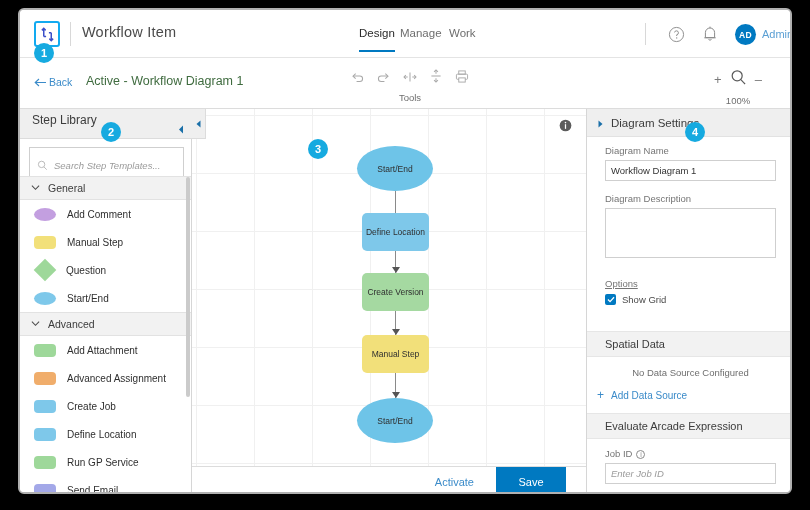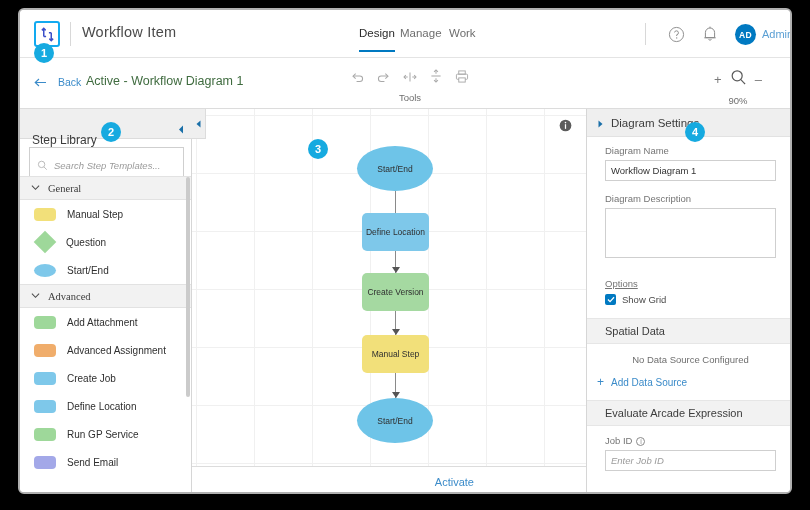--- a/index.html
+++ b/index.html
@@ -82,21 +82,21 @@
   
   #subbar {
     position: absolute; left: 0; top: 48px;
     width: 100%; height: 51px;
     background: #ffffff;
     border-bottom: 1px solid #dcdcdc;
   }
   #back-btn {
     position: absolute; left: 14px; top: 18px;
     font-size: 10.5px; color: #3b8bc9; cursor: pointer;
-    display: flex; align-items: center; gap: 11px;
+    display: flex; align-items: center; gap: 2px;
   }
   #doc-title {
     position: absolute; left: 66px; top: 16px;
     font-size: 12.5px; color: #3f6b3f; cursor: pointer;
   }
   #tools-group {
     position: absolute; left: 330px; top: 12px;
     width: 120px; text-align: center;
   }
   #tool-icons {
@@ -123,21 +123,21 @@
     background: #ffffff;
     border-right: 1px solid #d6d6d6;
   }
   #sl-header {
     position: absolute; left: 0; top: 0;
     width: 172px; height: 30px;
     background: #efefef;
     border-bottom: 1px solid #dcdcdc;
   }
   #sl-title {
-    position: absolute; left: 12px; top: 24px;
+    position: absolute; left: 12px; top: 4px;
     font-size: 12px; color: #3c3c3c;
   }
   #sl-collapse {
     position: absolute; right: 7px; top: 11px;
     width: 8px; height: 8px; cursor: pointer;
   }
   #search-wrap {
     position: absolute; left: 9px; top: 38px;
     width: 155px; height: 37px;
     border: 1px solid #cfcfcf; background: #fff;
@@ -155,21 +155,21 @@
     position: absolute; left: 0; top: 67px;
     width: 171px; height: 320px;
     overflow: hidden;
   }
   .group-hdr {
     height: 24px; background: #f2f2f2;
     border-top: 1px solid #e2e2e2; border-bottom: 1px solid #e2e2e2;
     display: flex; align-items: center; gap: 8px;
     padding-left: 11px; cursor: pointer;
   }
-  .group-hdr .gname { font-size: 10.5px; color: #3c3c3c; font-family: Liberation Serif, serif; }
+  .group-hdr .gname { font-size: 10.5px; color: #3c3c3c; }
   .step-row {
     height: 28px; display: flex; align-items: center;
     padding-left: 14px; gap: 11px; cursor: pointer;
   }
   .swatch { width: 22px; height: 13px; flex: none; }
   .swatch.ellipse { border-radius: 50%; }
   .swatch.rounded { border-radius: 4px; }
   .swatch.diamond {
     width: 16px; height: 16px; transform: rotate(45deg); margin-left: 3px;
   }
@@ -413,21 +413,21 @@
       <div id="zoom-ctrls">
         <span class="zoom-sign">+</span>
         <span>
           <svg width="17" height="17" viewBox="0 0 18 18">
             <circle cx="7.6" cy="7.2" r="5.3" stroke="#5a5a5a" stroke-width="1.3" fill="none"></circle>
             <path d="M11.5 11.2 16 16" stroke="#5a5a5a" stroke-width="1.3"></path>
           </svg>
         </span>
         <span class="zoom-sign">–</span>
       </div>
-      <div id="zoom-level">90%</div>
+      <div id="zoom-level">100%</div>
     </div>
   </div>
 
   <div id="left-panel">
     <div id="sl-header">
       <div id="sl-title">Step Library</div>
       <div id="sl-collapse">
         <svg width="8" height="9" viewBox="0 0 8 9">
             <path d="M6 0.5 2 4.5 6 8.5z" fill="#1a6fa8"></path>
           </svg>
@@ -446,20 +446,24 @@
 
     <div id="sl-list">
 
       <div class="group-hdr">
         <svg width="9" height="6" viewBox="0 0 10 7">
             <path d="M.8.8 5 5 9.2.8" stroke="#4a4a4a" stroke-width="1.2" fill="none"></path>
           </svg>
         <span class="gname">General</span>
       </div>
       <div class="step-row">
+        <span class="swatch ellipse" style="background:#c39fe0"></span>
+        <span class="sname">Add Comment</span>
+      </div>
+      <div class="step-row">
         <span class="swatch rounded" style="background:#f2e07a"></span>
         <span class="sname">Manual Step</span>
       </div>
       <div class="step-row">
         <span class="swatch diamond" style="background:#9ed89a"></span>
         <span class="sname" style="margin-left:2px">Question</span>
       </div>
       <div class="step-row">
         <span class="swatch ellipse" style="background:#7ec8ea"></span>
         <span class="sname">Start/End</span>
@@ -537,20 +541,21 @@
     <div class="node process" style="left:170px; top:226px; width:67px; height:38px; background:#f2e07a;">
       <span>Manual Step</span>
     </div>
     <div class="node terminal" style="left:165px; top:289px; width:76px; height:45px; background:#6ec4e8;">
       <span>Start/End</span>
     </div>
   </div>
 
   <div id="action-bar">
     <button id="btn-activate">Activate</button>
+    <button id="btn-save">Save</button>
   </div>
 
   <div id="right-panel">
     <div class="rp-header">
       <span>
         <svg width="7" height="8" viewBox="0 0 7 8">
             <path d="M1.5 0.4 5.5 4 1.5 7.6z" fill="#1a6fa8"></path>
           </svg>
       </span>
       <span class="rp-title">Diagram Settings</span>
@@ -567,21 +572,21 @@
       <div class="opt-row">
         <span class="cbox">
           <svg width="8" height="7" viewBox="0 0 9 8">
               <path d="M1 4 3.4 6.4 8 1.4" stroke="#fff" stroke-width="1.4" fill="none"></path>
             </svg>
         </span>
         <span class="opt-label">Show Grid</span>
       </div>
     </div>
 
-    <div class="rp-section-hdr" style="margin-top:13px;">
+    <div class="rp-section-hdr" style="margin-top:26px;">
       <span>Spatial Data</span>
     </div>
     <div id="nodatasrc">No Data Source Configured</div>
     <div id="add-data-source">
       <span id="add-plus">+</span>
       <span>Add Data Source</span>
     </div>
 
     <div class="rp-section-hdr">
       <span>Evaluate Arcade Expression</span>

